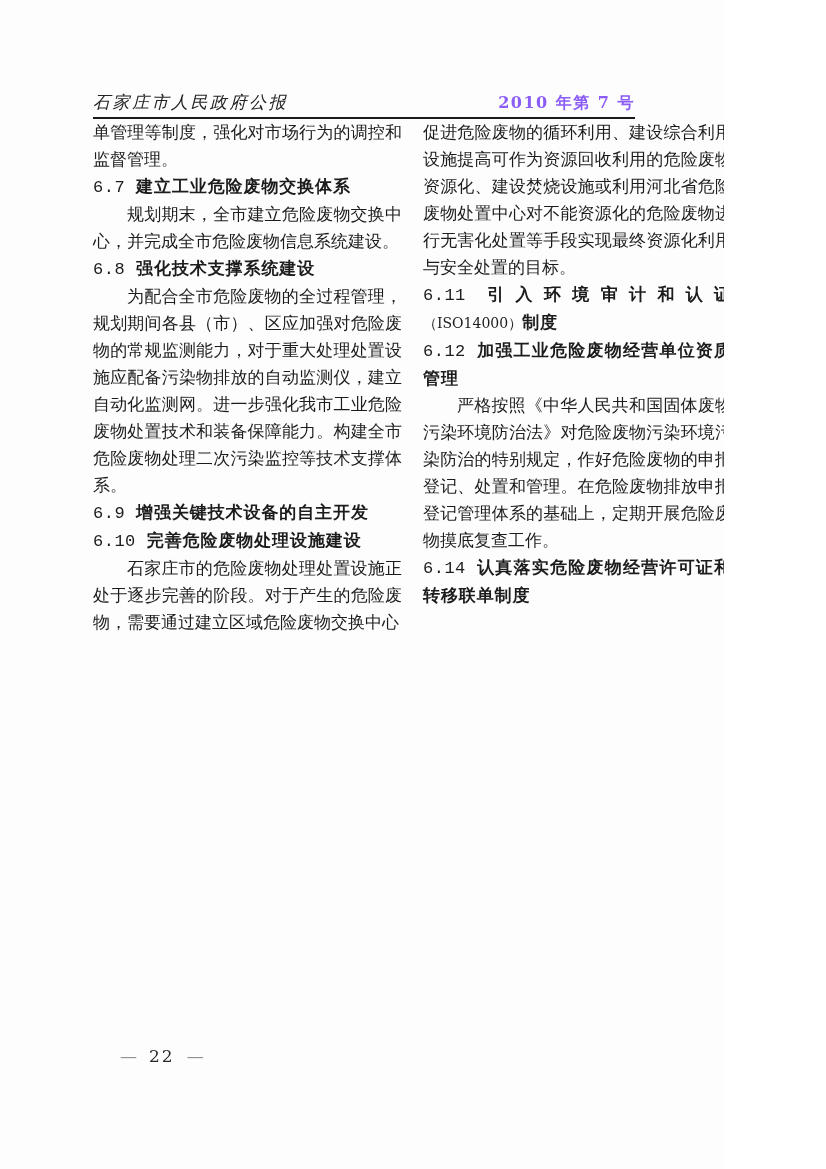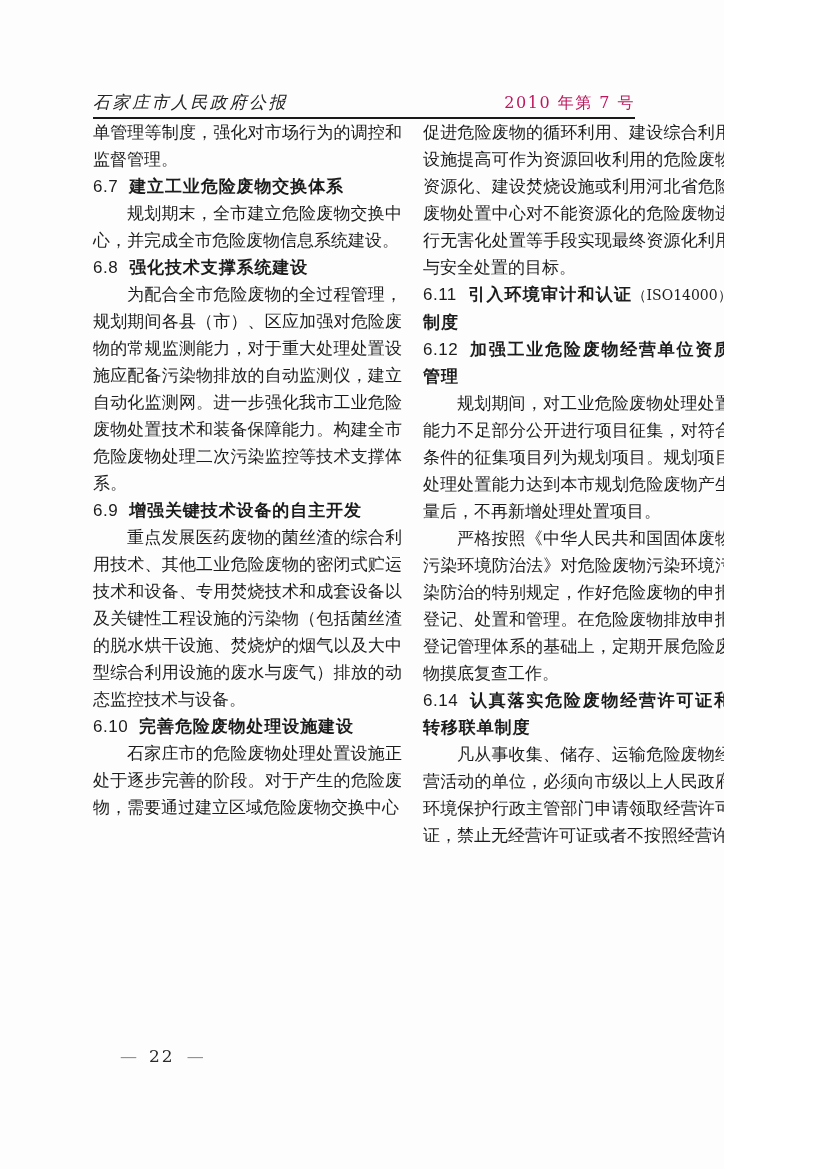--- a/index.html
+++ b/index.html
@@ -10,38 +10,38 @@
     color:#1c1c1c;
     font-family:"DejaVu Serif","Liberation Serif",serif;
     overflow:hidden;
   }
   .inner{margin:0 89px 0 93px;}
   .hdr{
     display:flex;justify-content:space-between;align-items:baseline;
     padding-top:90px;line-height:24px;
   }
   .journal{font-style:italic;font-size:17px;letter-spacing:2.5px;color:#222;}
-  .issue{font-size:16px;letter-spacing:1.5px;color:#be185d;}
+  .issue{font-size:16px;letter-spacing:1.5px;color:#8b5cf6;font-weight:bold;}
   .rule{border-bottom:2px solid #1a1a1a;margin-top:2px;}
   .columns{display:flex;gap:21px;}
   .col{
     width:309px;flex:0 0 309px;
     font-size:17px;line-height:27px;
     text-align:justify;text-justify:inter-character;
   }
   .para{margin:0;}
   .para.indent{text-indent:34px;}
   .heading{
     margin:0;
     font-family:"Liberation Sans","DejaVu Sans",sans-serif;
     font-weight:bold;letter-spacing:0.9px;
     text-align:justify;
   }
   .h-num{
-    font-family:Liberation Sans, sans-serif;
+    font-family:Liberation Mono, monospace;
     font-weight:normal;letter-spacing:0.5px;margin-right:11px;
   }
   .h-reg{
     font-family:"DejaVu Serif","Liberation Serif",serif;
     font-weight:normal;font-size:14px;letter-spacing:0;
   }
   .footer{
     position:absolute;left:120px;top:1043px;
     font-size:17px;line-height:27px;color:#2a2a2a;
   }
@@ -61,32 +61,29 @@
     <div class="rule"></div>
 
     <div class="columns">
       <div class="col" id="col-left">
           <p class="para">单管理等制度，强化对市场行为的调控和监督管理。</p>
           <div class="heading"><span class="h-num">6.7</span><span class="h-bold">建立工业危险废物交换体系</span></div>
           <p class="para indent">规划期末，全市建立危险废物交换中心，并完成全市危险废物信息系统建设。</p>
           <div class="heading"><span class="h-num">6.8</span><span class="h-bold">强化技术支撑系统建设</span></div>
           <p class="para indent">为配合全市危险废物的全过程管理，规划期间各县（市）、区应加强对危险废物的常规监测能力，对于重大处理处置设施应配备污染物排放的自动监测仪，建立自动化监测网。进一步强化我市工业危险废物处置技术和装备保障能力。构建全市危险废物处理二次污染监控等技术支撑体系。</p>
           <div class="heading"><span class="h-num">6.9</span><span class="h-bold">增强关键技术设备的自主开发</span></div>
-          <p class="para indent">重点发展医药废物的菌丝渣的综合利用技术、其他工业危险废物的密闭式贮运技术和设备、专用焚烧技术和成套设备以及关键性工程设施的污染物（包括菌丝渣的脱水烘干设施、焚烧炉的烟气以及大中型综合利用设施的废水与废气）排放的动态监控技术与设备。</p>
           <div class="heading"><span class="h-num">6.10</span><span class="h-bold">完善危险废物处理设施建设</span></div>
           <p class="para indent">石家庄市的危险废物处理处置设施正处于逐步完善的阶段。对于产生的危险废物，需要通过建立区域危险废物交换中心</p>
         </div>
       <div class="col" id="col-right">
           <p class="para">促进危险废物的循环利用、建设综合利用设施提高可作为资源回收利用的危险废物资源化、建设焚烧设施或利用河北省危险废物处置中心对不能资源化的危险废物进行无害化处置等手段实现最终资源化利用与安全处置的目标。</p>
           <div class="heading"><span class="h-num">6.11</span><span class="h-bold">引入环境审计和认证</span><span class="h-reg">（ISO14000）</span><span class="h-bold">制度</span></div>
           <div class="heading"><span class="h-num">6.12</span><span class="h-bold">加强工业危险废物经营单位资质管理</span></div>
-          <p class="para indent">规划期间，对工业危险废物处理处置能力不足部分公开进行项目征集，对符合条件的征集项目列为规划项目。规划项目处理处置能力达到本市规划危险废物产生量后，不再新增处理处置项目。</p>
           <p class="para indent">严格按照《中华人民共和国固体废物污染环境防治法》对危险废物污染环境污染防治的特别规定，作好危险废物的申报登记、处置和管理。在危险废物排放申报登记管理体系的基础上，定期开展危险废物摸底复查工作。</p>
           <div class="heading"><span class="h-num">6.14</span><span class="h-bold">认真落实危险废物经营许可证和转移联单制度</span></div>
-          <p class="para indent">凡从事收集、储存、运输危险废物经营活动的单位，必须向市级以上人民政府环境保护行政主管部门申请领取经营许可证，禁止无经营许可证或者不按照经营许</p>
         </div>
     </div>
 
   </div>
 
   <div class="footer">
     <span class="dash">—</span><span class="pn">22</span><span class="dash">—</span>
   </div>
 </div>
 

